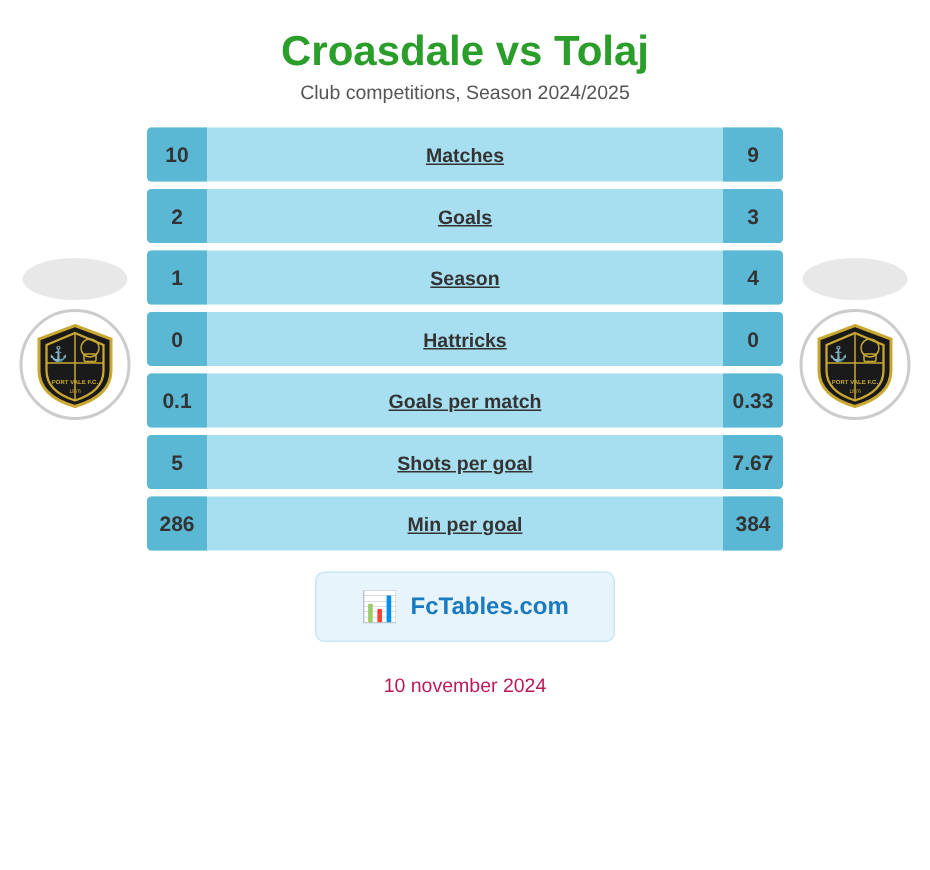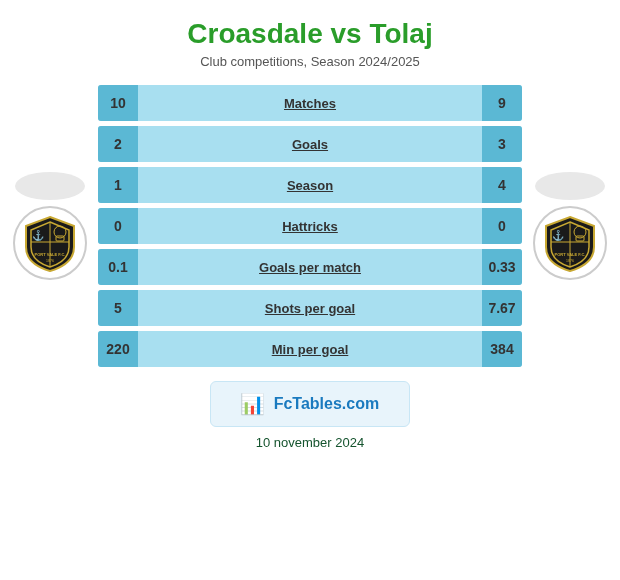--- a/index.html
+++ b/index.html
@@ -174,23 +174,23 @@
       color: #1a7abf;
     }
 
     .fctables-text {
       font-size: 16px;
       font-weight: bold;
       color: #1a7abf;
     }
 
     .footer-date {
-      margin-top: 8px;
+      margin-top: 21px;
       font-size: 13px;
-      color: #14532d;
+      color: #be185d;
       text-align: center;
     }
 
     .stat-inner {
       display: flex;
       width: 100%;
       height: 100%;
       align-items: center;
       gap: 42px;
     }
@@ -274,21 +274,21 @@
         <div class="stat-bar-bg"></div>
         <div class="stat-inner">
           <div class="stat-left-val">5</div>
           <div class="stat-label">Shots per goal</div>
           <div class="stat-right-val">7.67</div>
         </div>
       </div>
       <div class="stat-row">
         <div class="stat-bar-bg"></div>
         <div class="stat-inner">
-          <div class="stat-left-val">220</div>
+          <div class="stat-left-val">286</div>
           <div class="stat-label">Min per goal</div>
           <div class="stat-right-val">384</div>
         </div>
       </div>
     </div>
 
   <div class="right-logo-area">
     <div class="right-logo-ellipse"></div>
     <div class="logo-circle">
       <svg class="badge-svg" viewBox="0 0 62 62" xmlns="http://www.w3.org/2000/svg">

